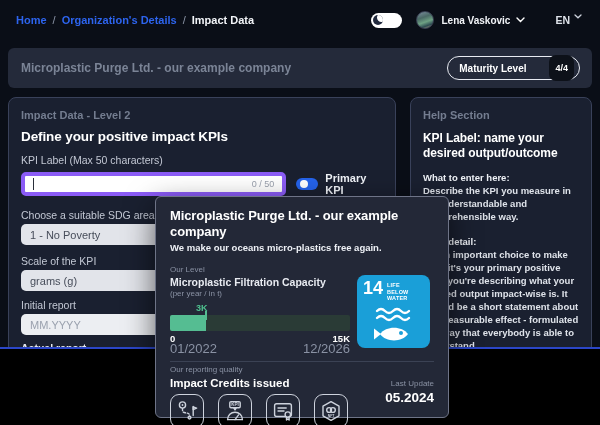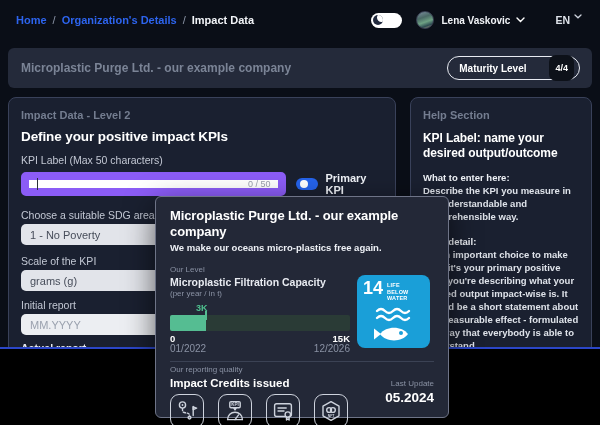--- a/index.html
+++ b/index.html
@@ -42,21 +42,21 @@
 
   
   .panel{position:absolute;top:97px;background:#1a2030;border:1px solid #39415a;border-radius:8px;padding:12px;}
   .panel-left{left:8px;width:388px;height:300px;}
   .panel-right{left:410px;width:182px;height:300px;}
   .panel-header{color:#747d90;font-size:11px;font-weight:700;line-height:11px;}
 
   .ip-title{margin-top:8px;color:#fff;font-size:13.5px;font-weight:800;line-height:16px;letter-spacing:-.1px;}
   .field-label{margin-top:9px;color:#c3c8d4;font-size:10.5px;line-height:12px;}
   .kpi-row{margin-top:6px;display:flex;align-items:center;}
-  .kpi-input{width:285px;height:24px;background:#fff;border:8px solid #8b5cf6;border-radius:5px;
+  .kpi-input{width:285px;height:24px;background:#fff;border:4px solid #8b5cf6;border-radius:5px;
     display:flex;align-items:center;padding:0 8px;}
   .caret{width:1px;height:12px;background:#2a2f3a;}
   .counter{margin-left:auto;color:#9aa0ad;font-size:9px;}
   .switch{margin-left:10px;width:22px;height:12px;border-radius:6px;background:var(--toggle-blue);
     position:relative;cursor:pointer;flex:none;}
   .switch .knob{position:absolute;left:4px;top:2px;width:8px;height:8px;border-radius:50%;background:#fff;}
   .switch-label{margin-left:7px;color:#eef1f6;font-size:11px;font-weight:600;}
   .sel{margin-top:3px;width:364px;height:21px;background:#e2e4ea;border-radius:5px;
     display:flex;align-items:center;padding:0 9px;color:#474d5a;font-size:11px;cursor:pointer;}
   .sel.mt10{margin-top:3px;}
@@ -80,21 +80,21 @@
   .m-small{color:#8a92a4;font-size:8px;line-height:10px;}
   .m-goal-name{margin-top:1px;color:#e8ebf1;font-size:10.5px;font-weight:600;line-height:13px;}
   .m-unit{color:#8a92a4;font-size:8px;line-height:10px;}
   .prog{margin-top:4px;width:180px;position:relative;}
   .prog-cur{position:relative;height:12px;}
   .prog-cur span{position:absolute;left:26px;color:#4ec18f;font-size:9px;font-weight:800;}
   .bar{position:relative;width:180px;height:16px;background:#2a3b36;border-radius:2px;}
   .bar-fill{position:absolute;left:0;top:0;height:16px;background:var(--green);border-radius:2px 0 0 2px;}
   .bar-tick{position:absolute;top:-4px;width:2px;height:9px;background:var(--green);}
   .prog-nums{margin-top:3px;display:flex;justify-content:space-between;color:#fff;font-size:9.5px;font-weight:800;line-height:10px;}
-  .prog-dates{display:flex;justify-content:space-between;color:#8a92a4;font-size:10px;line-height:9px;}
+  .prog-dates{display:flex;justify-content:space-between;color:#8a92a4;font-size:13px;line-height:9px;}
   .sdg{position:absolute;right:4px;top:10px;width:73px;height:73px;background:var(--sdg-blue);
     border-radius:8px;padding:5px 6px;color:#fff;}
   .sdg-head{display:flex;gap:4px;align-items:flex-start;}
   .sdg-num{font-size:18px;font-weight:800;line-height:16px;}
   .sdg-name{font-size:5.5px;font-weight:800;line-height:6.5px;letter-spacing:.2px;margin-top:2px;}
   .sdg svg{display:block;margin:3px auto 0;}
   .m-divider{height:1px;background:#3b4254;margin-top:6px;}
   .m-credits-title{margin-top:1px;color:#fff;font-size:11.5px;font-weight:800;line-height:14px;}
   .credit-row{margin-top:4px;display:flex;gap:14px;}
   .credit{width:34px;height:34px;border:1.6px solid #ced3dd;border-radius:9px;color:#ced3dd;

